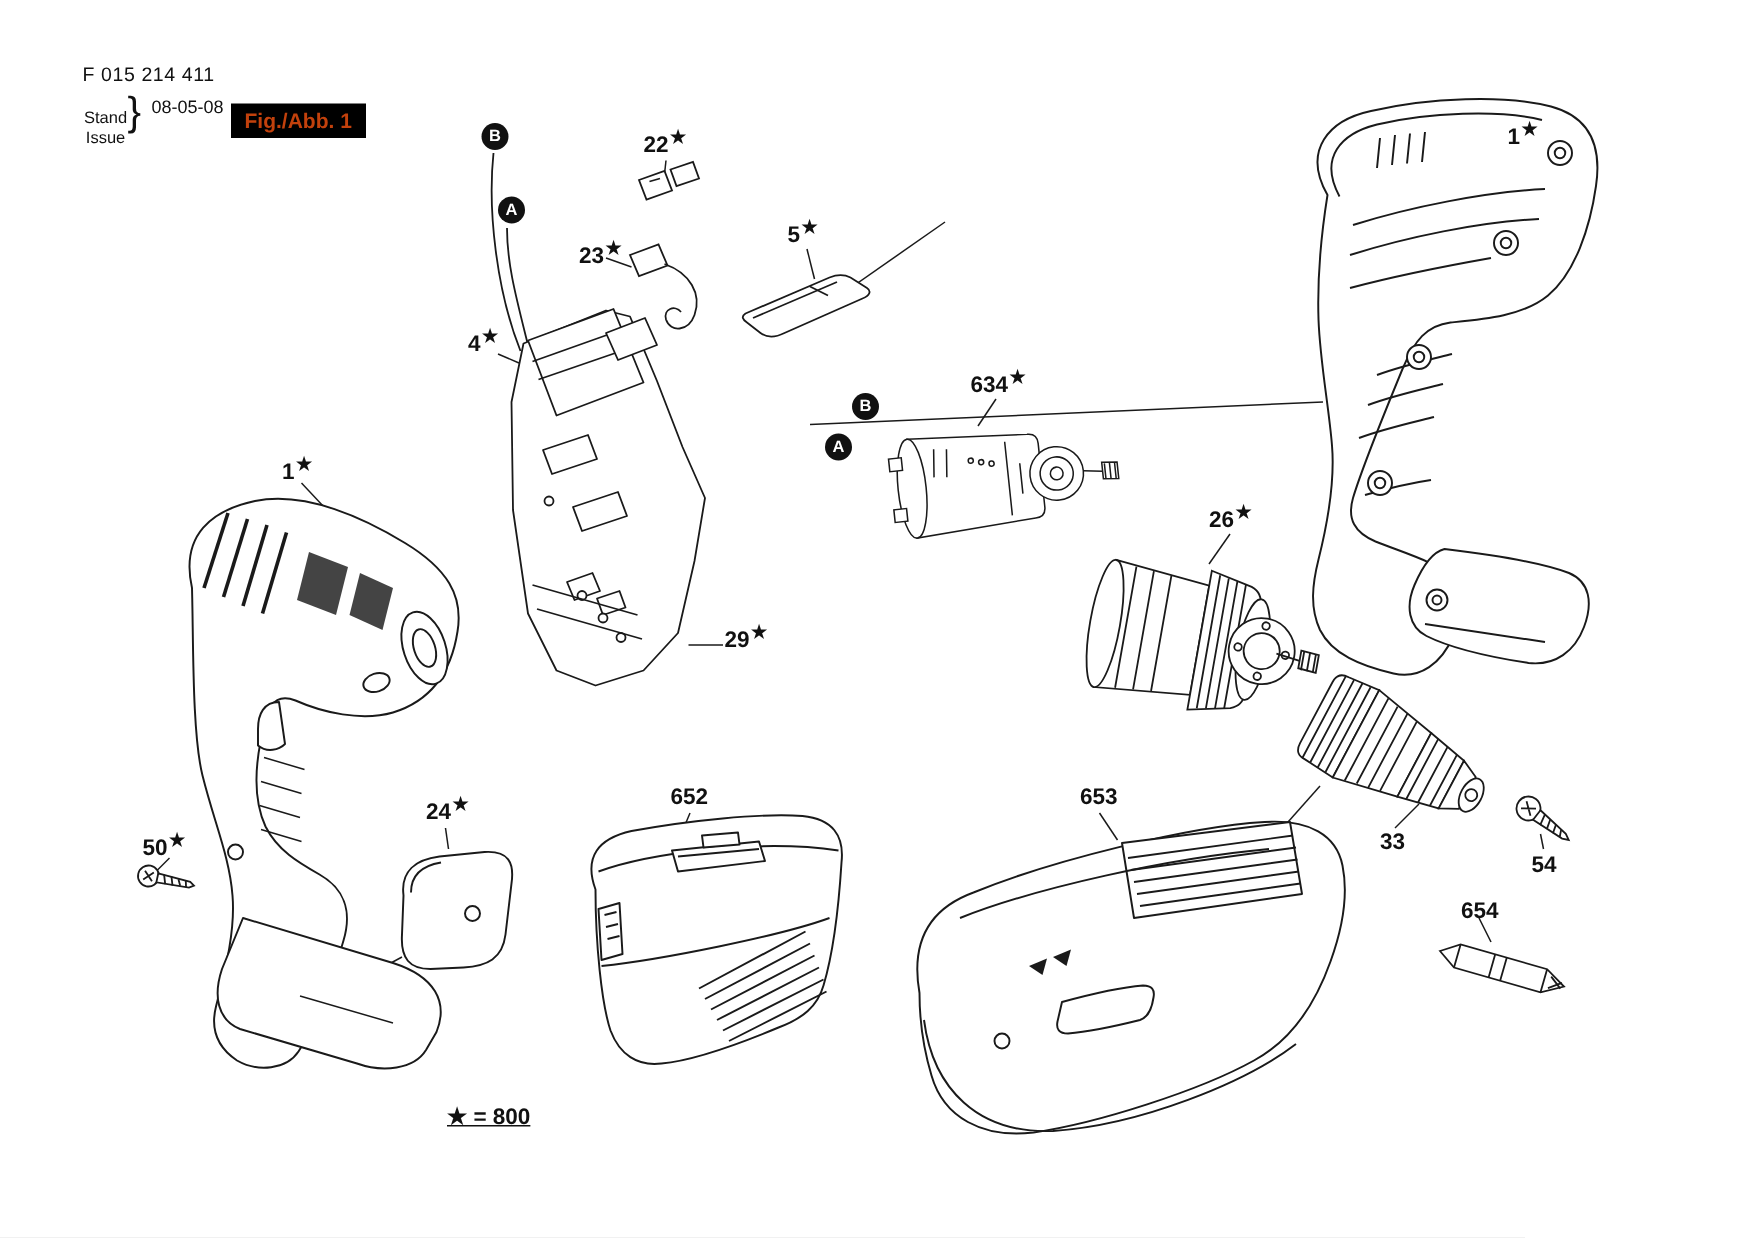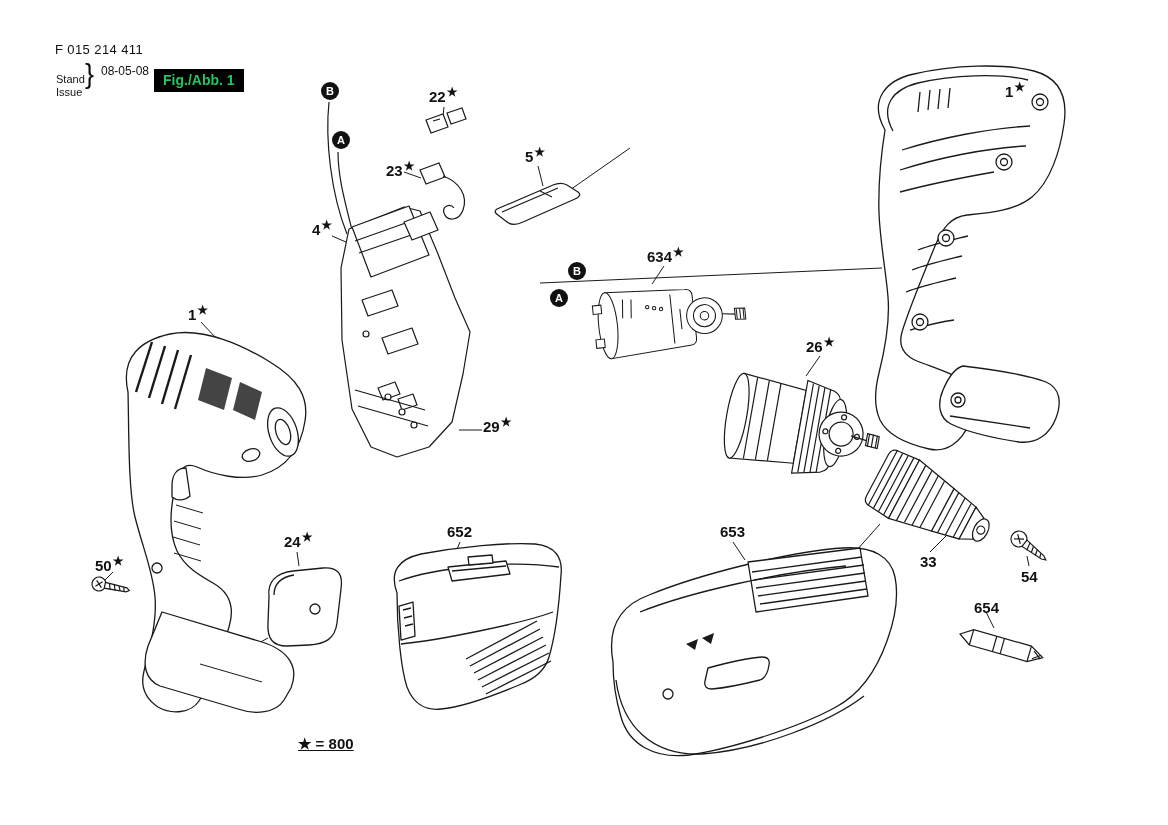--- a/index.html
+++ b/index.html
@@ -1,27 +1,27 @@
 <!DOCTYPE html>
 <html><head>
 <meta charset="utf-8">
 <style>
   html,body { margin:0; padding:0; background:#e8e8e8; }
   .page {
     position:relative; width:1168px; height:825px; margin:0 auto;
     background:#ffffff; overflow:hidden;
-    font-family:"Liberation Sans", sans-serif; color:#111;
+    font-family:"Liberation Sans", sans-serif; color:#111;text-align:center;
   }
   svg.art { position:absolute; left:0; top:0; width:1168px; height:825px; }
 
   .pn   { position:absolute; left:55px;  top:42px;  font-size:13px; letter-spacing:0.4px; }
   .si   { position:absolute; left:56px;  top:73px;  font-size:11px; line-height:13px; }
   .brace{ position:absolute; left:85px;  top:59px;  font-size:27px; font-weight:400; }
   .date { position:absolute; left:101px; top:64px;  font-size:12px; }
-  .badge{ position:absolute; left:154px; top:69px;  background:#000; color:#22c55e;
+  .badge{ position:absolute; left:154px; top:69px;  background:#000; color:#c2410c;
           font-weight:bold; font-size:14px; padding:3px 9px 4px; }
 
   .co { position:absolute; font-size:15px; font-weight:bold; white-space:nowrap; }
   .co .star { font-size:12px; position:relative; top:-6px; margin-left:1px; }
 
   .marker { position:absolute; width:18px; height:18px; border-radius:50%;
             background:#111; color:#fff; font-size:11px; font-weight:bold;
             display:flex; align-items:center; justify-content:center; }
 
   .legend { position:absolute; left:298px; top:735px; font-size:15px; font-weight:bold;text-decoration:underline; }

